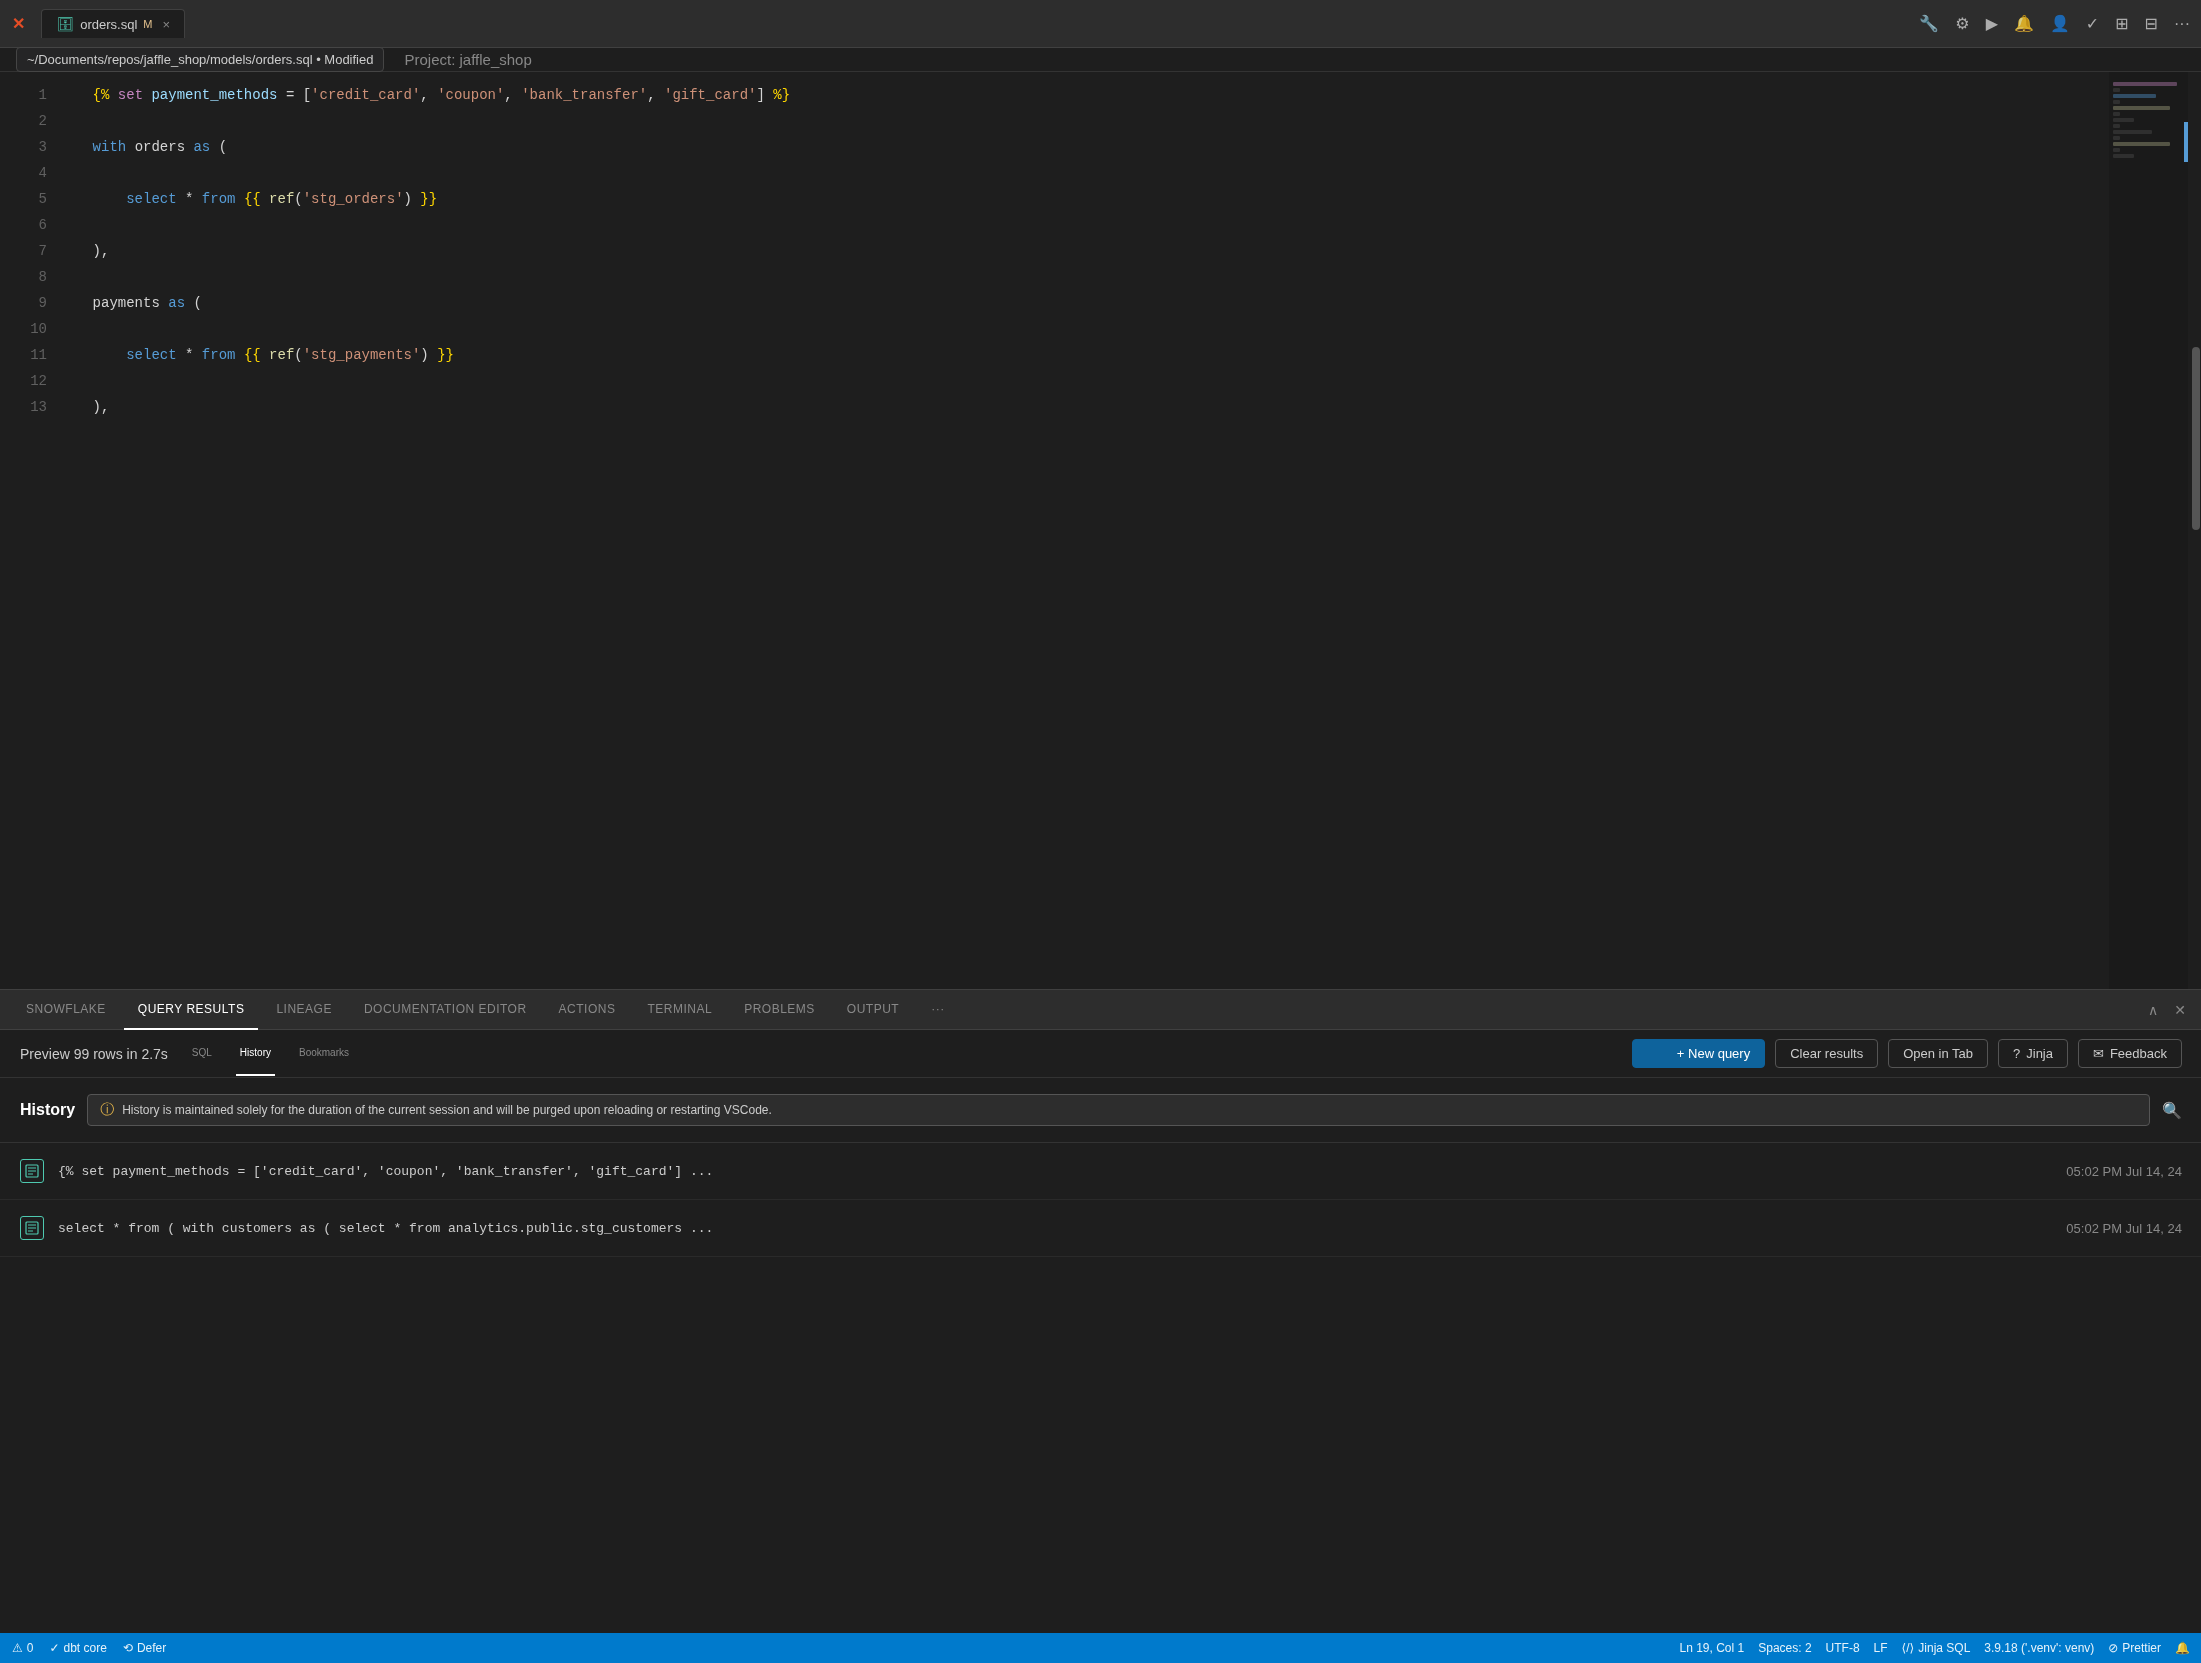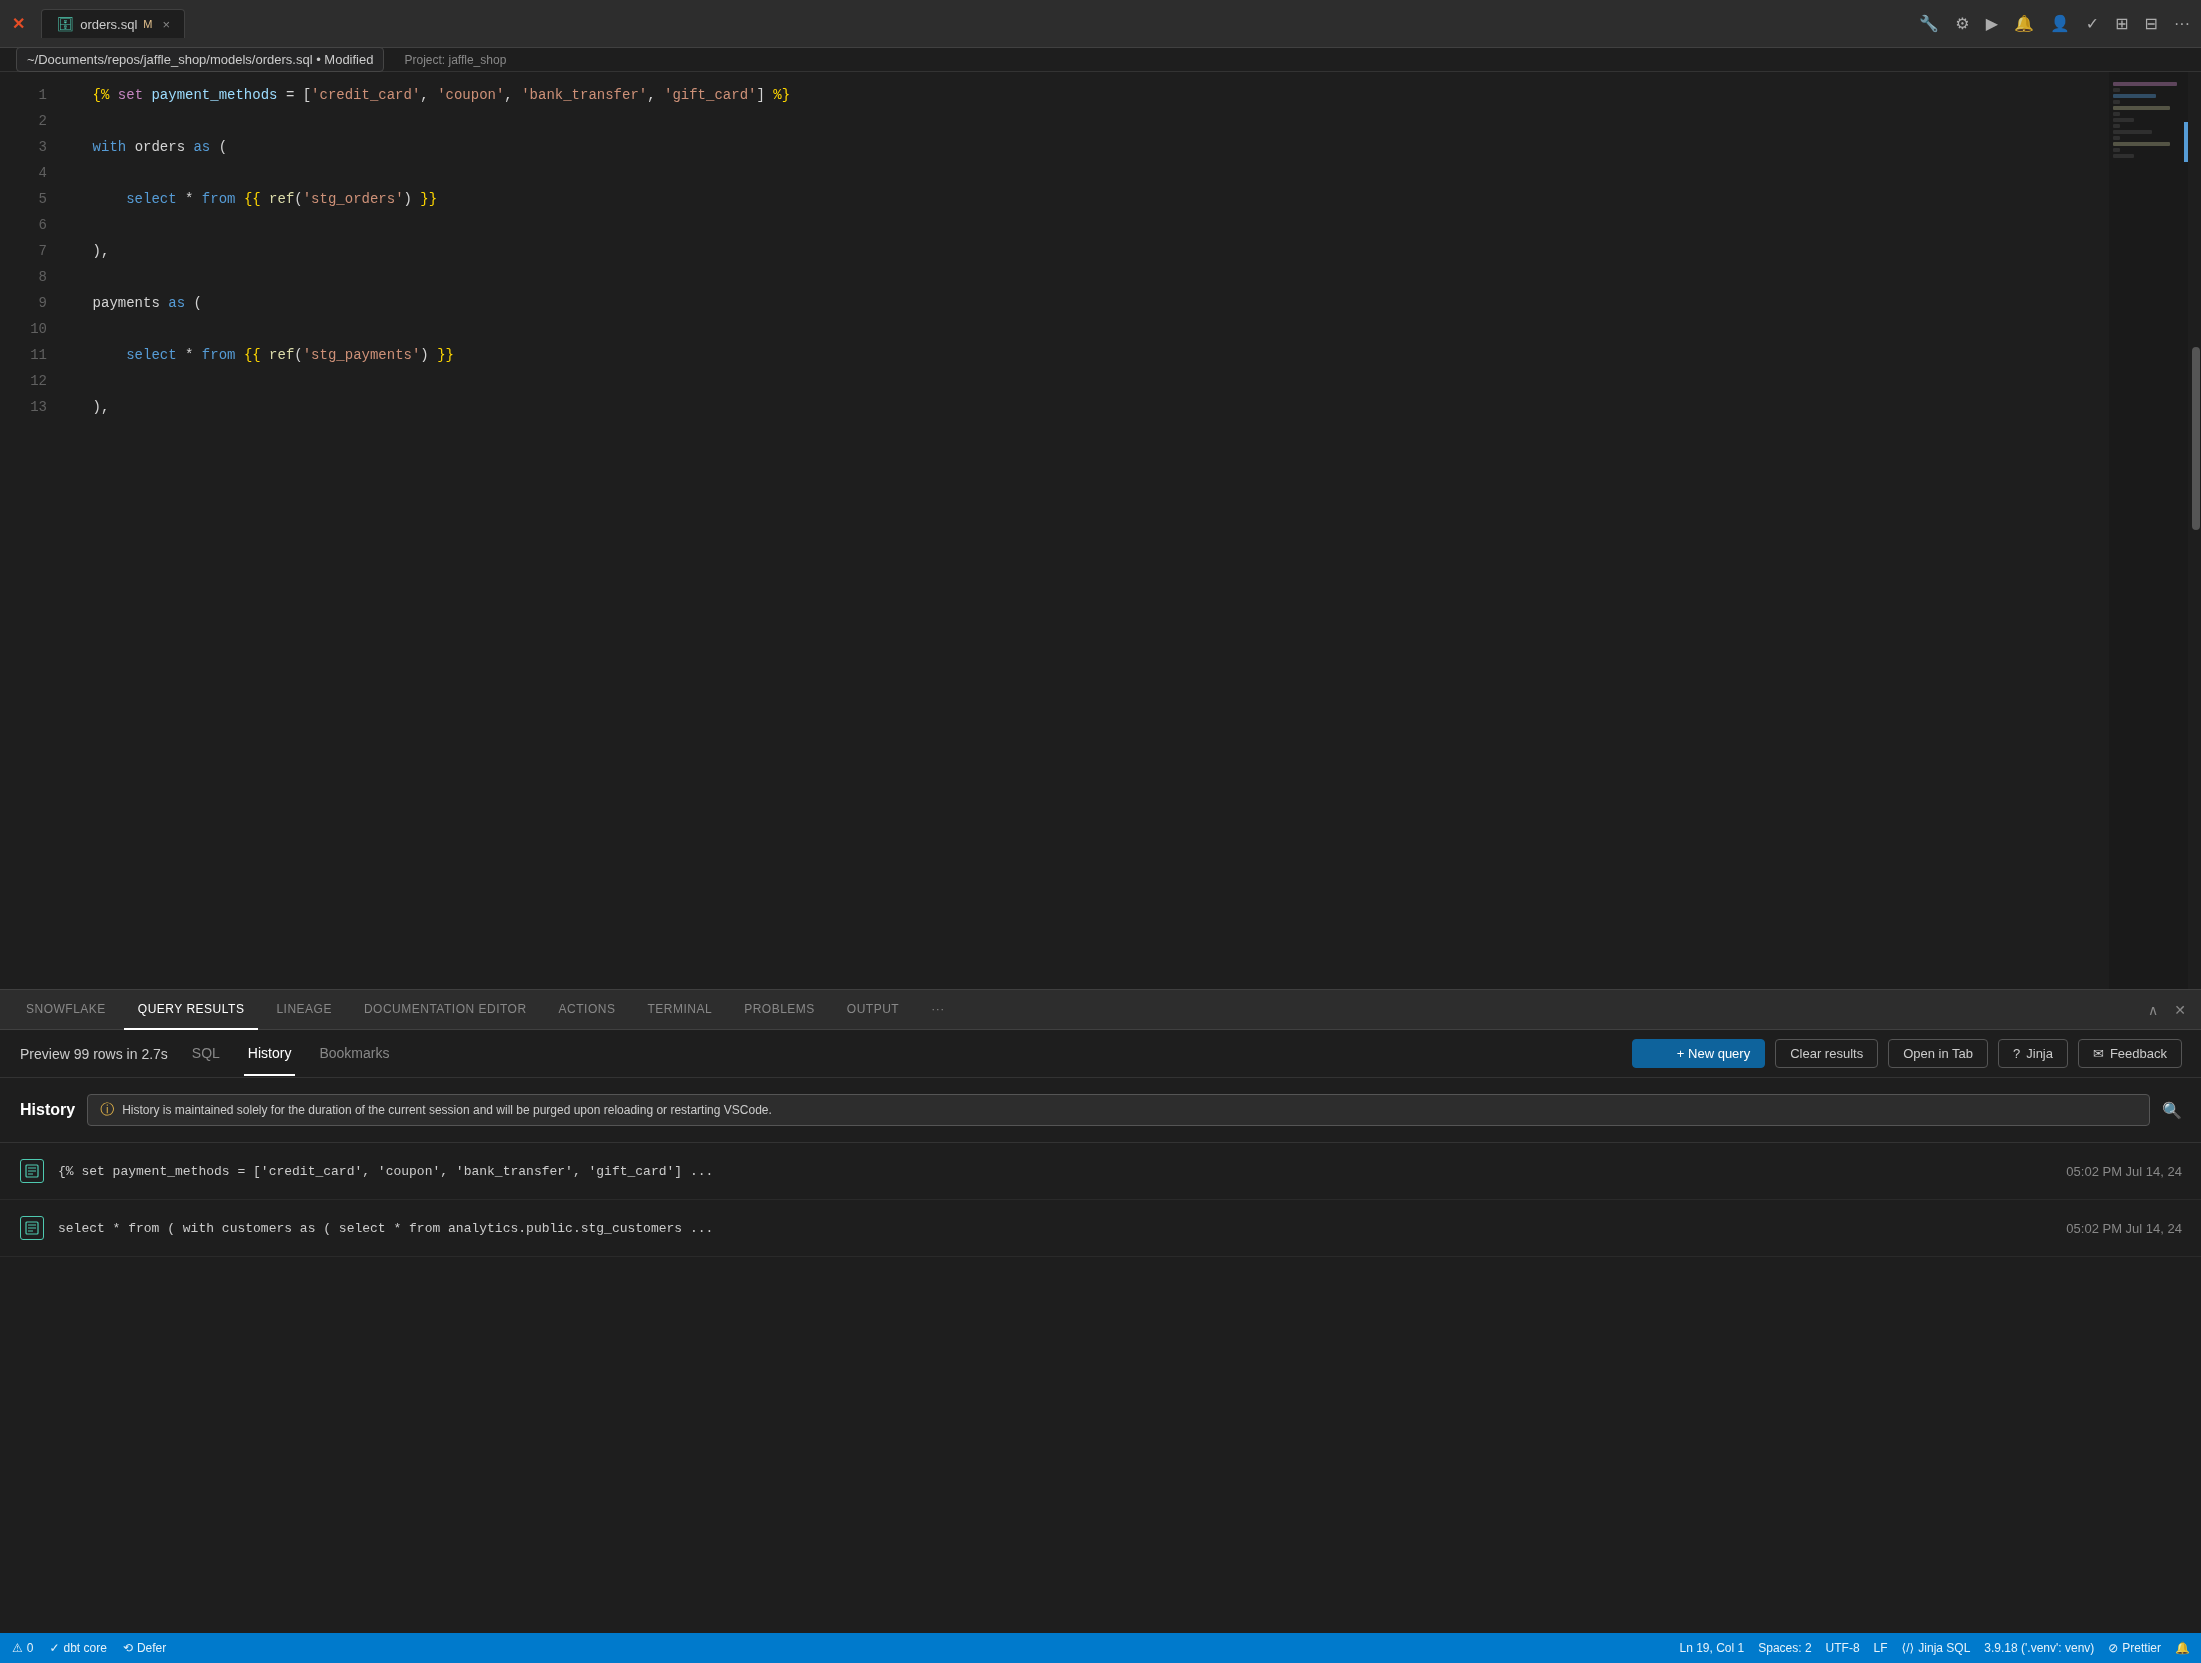--- a/index.html
+++ b/index.html
@@ -76,21 +76,21 @@
     }
     .breadcrumb-tooltip {
       background: #252526;
       border: 1px solid #454545;
       padding: 4px 10px;
       border-radius: 4px;
       font-size: 13px;
       color: #cccccc;
     }
     .project-hint {
-      font-size: 12px;
+      font-size: 15px;
       color: #888;
     }
 
     
     .editor-area {
       flex: 1;
       background: #1e1e1e;
       overflow: hidden;
       display: flex;
       min-height: 0;
@@ -241,21 +241,21 @@
       align-items: center;
       gap: 20px;
     }
     .preview-info {
       color: #cccccc;
       font-size: 14px;
       font-weight: 500;
     }
     .sub-tab {
       padding: 8px 4px;
-      font-size: 14px;
+      font-size: 10px;
       color: #888;
       cursor: pointer;
       border-bottom: 2px solid transparent;
       height: 44px;
       display: flex;
       align-items: center;
     }
     .sub-tab.active {
       color: #ffffff;
       border-bottom: 2px solid #ffffff;

